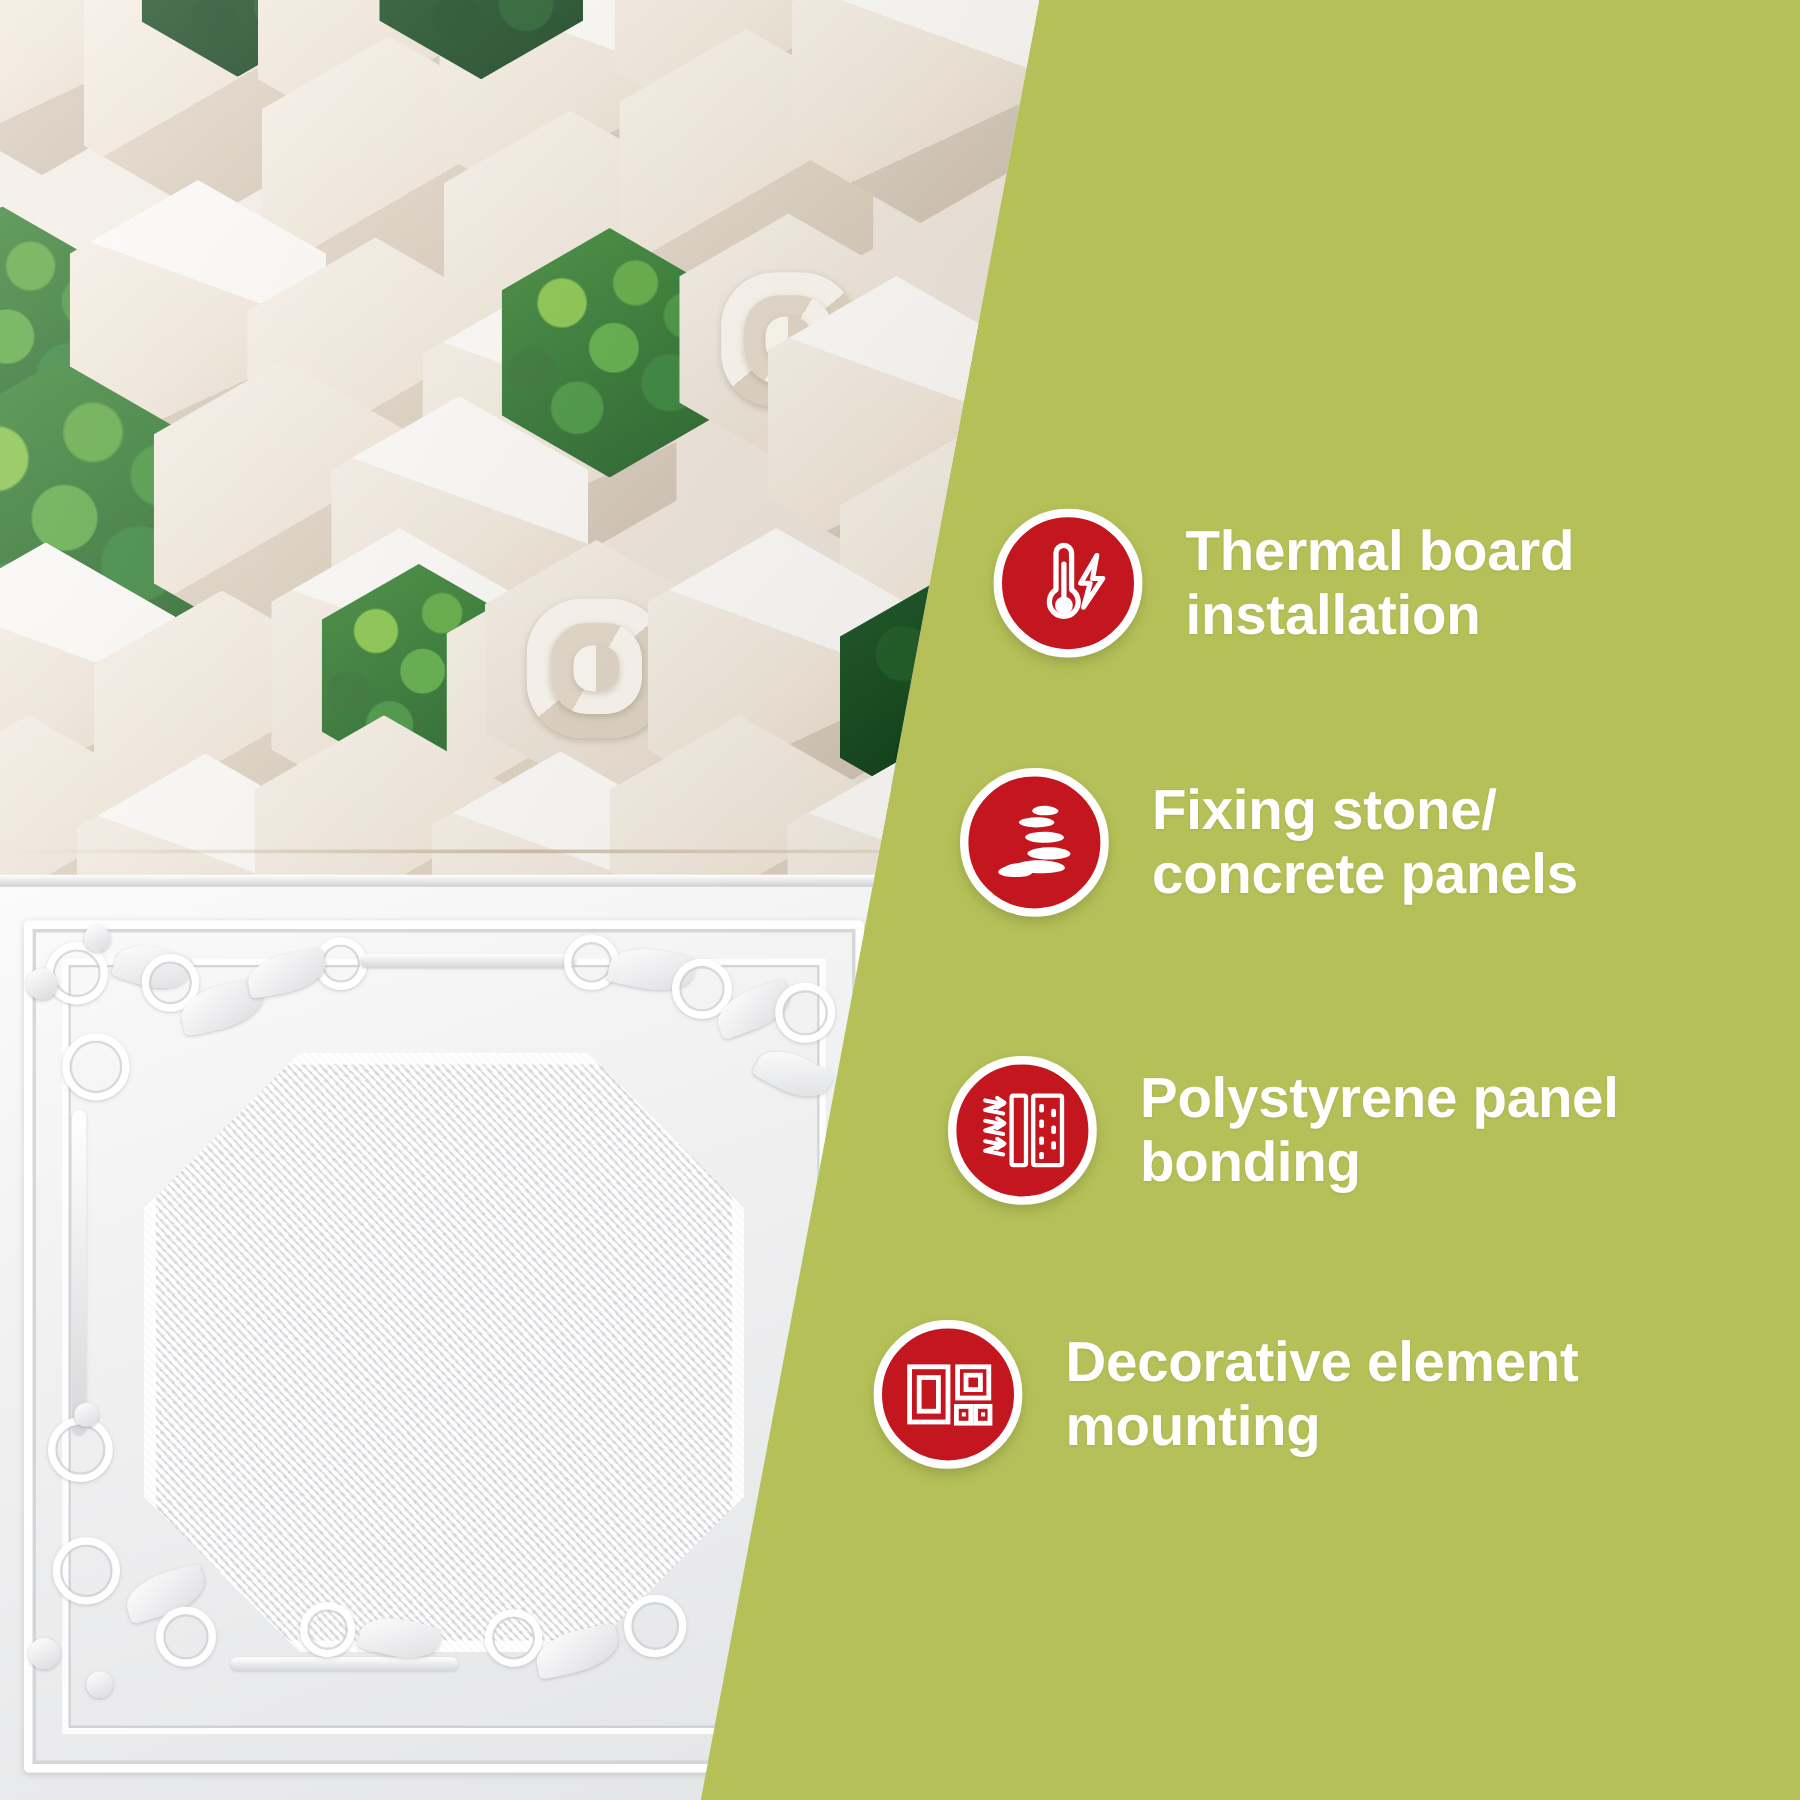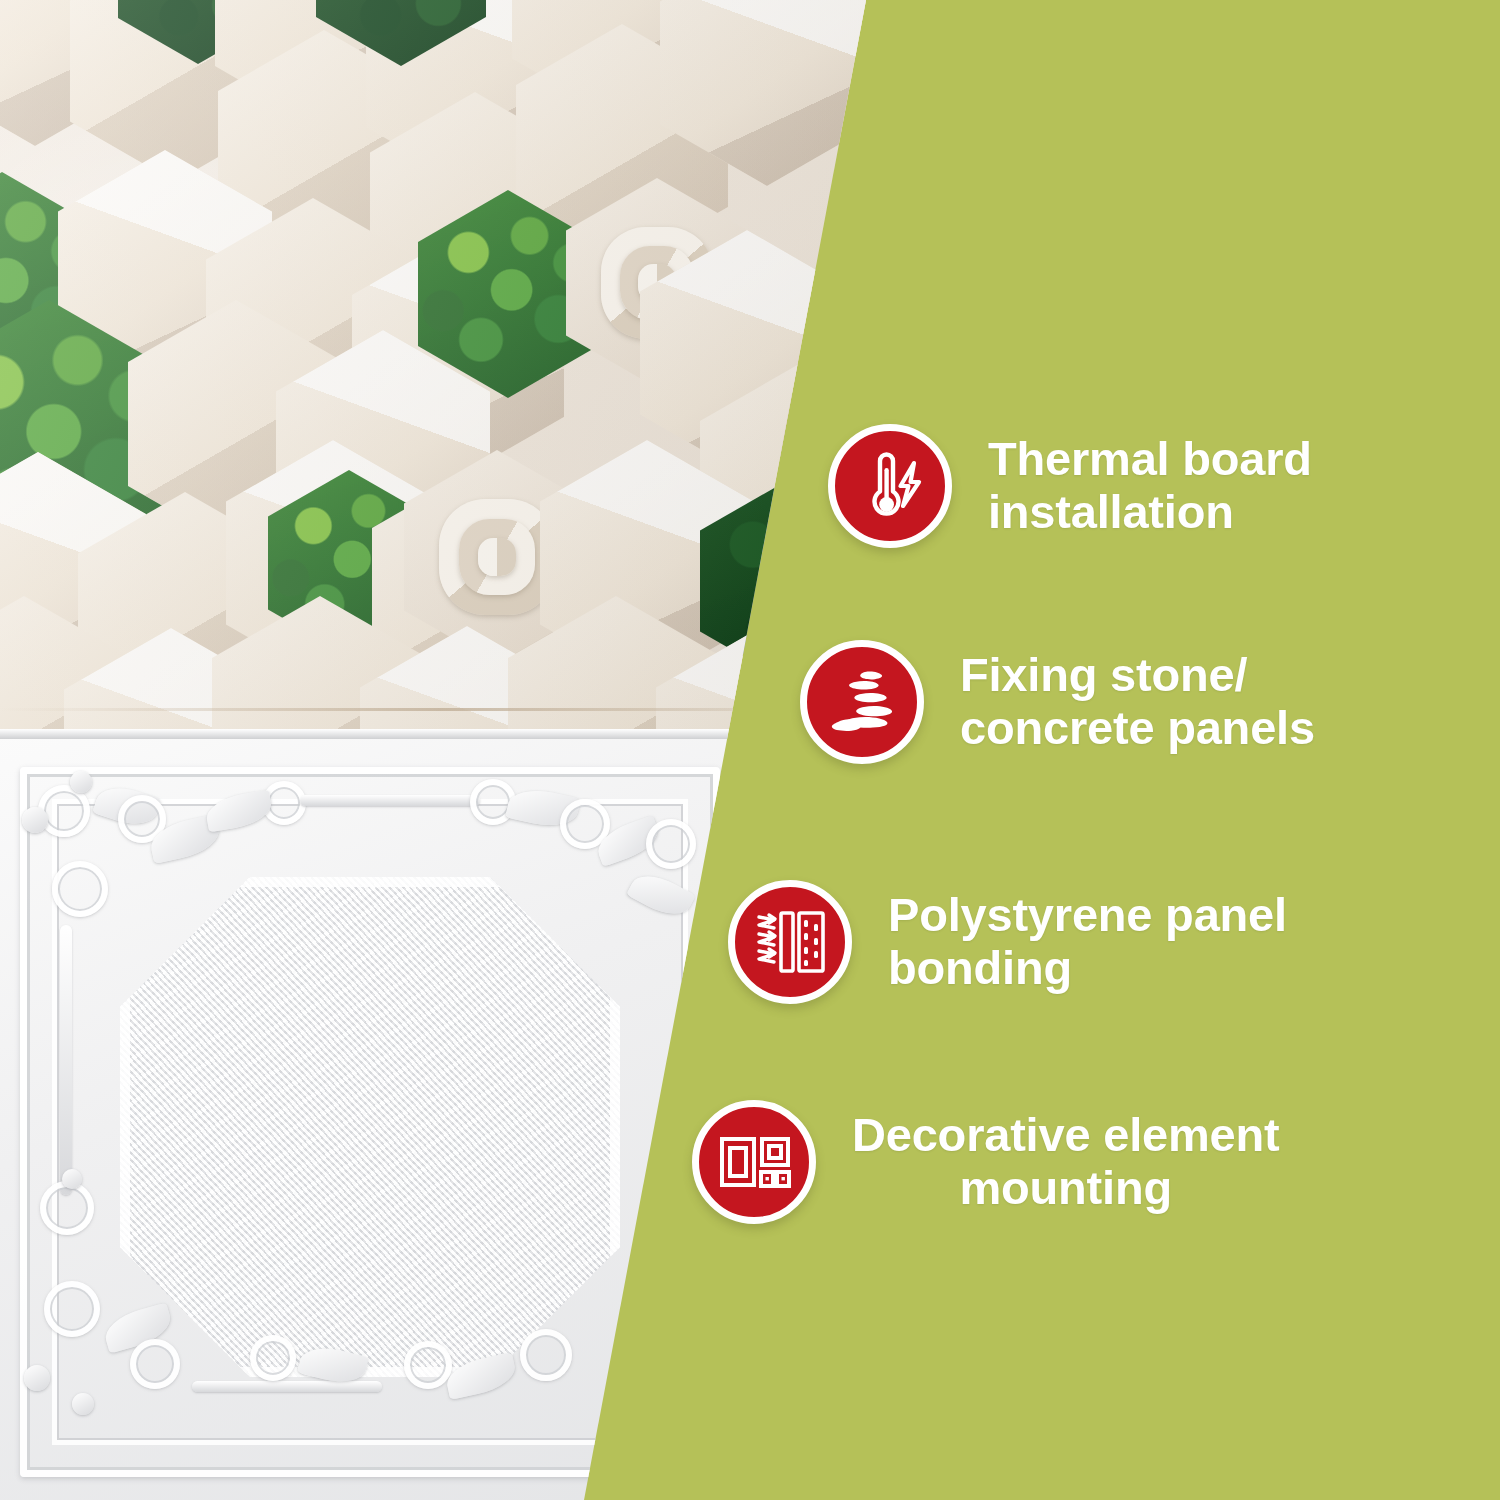--- a/index.html
+++ b/index.html
@@ -340,21 +340,21 @@
             <path d="M44 47c11 -2.2 24.5 -0.2 27.5 3.2 2.4 2.8 -2.8 5 -11.5 5.8 -10 1 -21 -0.8 -23.4 -3.8 -1.8 -2.4 3 -4.4 7.4 -5.2z"></path>
             <path d="M34 58c13 -2.6 30 0 33 4 2.2 2.9 -3.6 5 -14 5.6 -12 0.8 -25 -1 -27.4 -4.2 -1.8 -2.4 3.8 -4.6 8.4 -5.4z"></path>
             <path d="M18 62c8 -4.5 19 -3 22 1.5 2.4 3.6 -0.6 6.6 -8.5 7.2 -9 0.7 -18.5 -0.5 -19.5 -3.4 -0.8 -2.2 2.4 -3.8 6 -5.3z"></path>
           </g>
         </svg>
       </div>
       <div class="feature-label">Fixing stone/
 concrete panels</div>
     </div>
 
-    <div class="feature" style="left:728px; top:880px;">
+    <div class="feature" style="left:790px; top:880px;">
       <div class="badge">
         <svg width="86" height="86" viewBox="0 0 86 86" aria-hidden="true">
           <g fill="none" stroke="#ffffff" stroke-width="3.4" stroke-linejoin="round" stroke-linecap="round">
             <path d="M12 18 L27 21 L12 26 L27 29"></path>
             <path d="M12 35 L27 38 L12 43 L27 46"></path>
             <path d="M12 52 L27 55 L12 60 L27 63"></path>
             <path d="M22 16 l6 4 -6 4"></path>
             <path d="M22 33 l6 4 -6 4"></path>
             <path d="M22 50 l6 4 -6 4"></path>
           </g>
@@ -368,21 +368,21 @@
             <rect x="57" y="48" width="4" height="7" rx="1.6"></rect>
             <rect x="67" y="52" width="4" height="7" rx="1.6"></rect>
             <rect x="57" y="61" width="4" height="6" rx="1.6"></rect>
           </g>
         </svg>
       </div>
       <div class="feature-label">Polystyrene panel
 bonding</div>
     </div>
 
-    <div class="feature" style="left:692px; top:1100px;text-align:center;">
+    <div class="feature" style="left:728px; top:1100px;">
       <div class="badge">
         <svg width="84" height="84" viewBox="0 0 84 84" aria-hidden="true">
           <g fill="none" stroke="#ffffff" stroke-width="4">
             <rect x="10" y="19" width="32" height="46"></rect>
             <rect x="18" y="28" width="16" height="28"></rect>
             <rect x="50" y="19" width="26" height="26"></rect>
             <rect x="57" y="26" width="12" height="12"></rect>
             <rect x="49" y="52" width="12" height="14"></rect>
             <rect x="65" y="52" width="12" height="14"></rect>
           </g>

